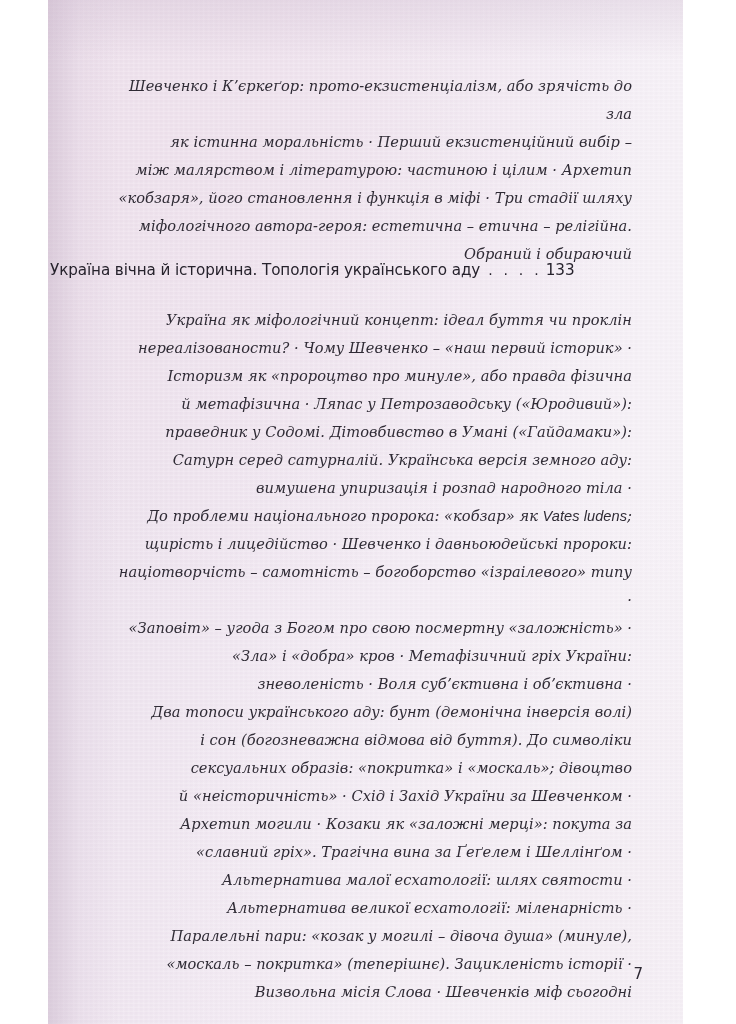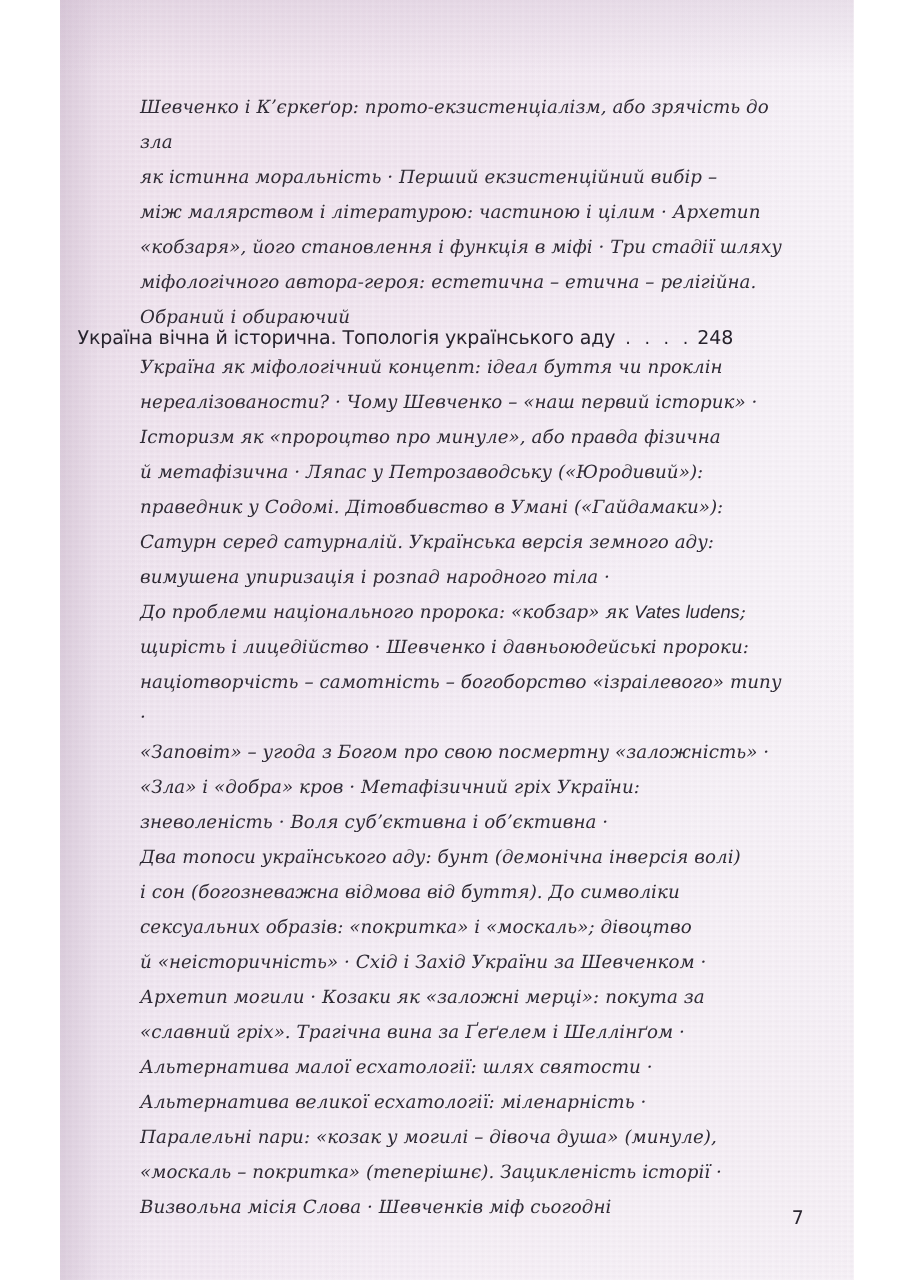--- a/index.html
+++ b/index.html
@@ -64,29 +64,30 @@
     position: absolute;
     left: 64px;
     width: 520px;
     font-family: "DejaVu Serif", serif;
     font-style: italic;
     font-size: 14.6px;
     line-height: 28px;
     letter-spacing: 0.05px;
     color: #2f2b35;
     white-space: pre-wrap;
+    text-align: right;
   }
   .desc-block .ln { display: block; }
 
   #desc-top { top: 72px; }
-  #desc-bottom { top: 280px; }
+  #desc-bottom { top: 306px; }
 
   .section-heading {
     position: absolute;
-    left: 14px;
+    left: 2px;
     top: 256px;
     width: 600px;
     font-family: "DejaVu Sans", sans-serif;
     font-style: normal;
     font-size: 15.2px;
     line-height: 28px;
     letter-spacing: -0.1px;
     color: #26222c;
     display: flex;
     align-items: baseline;
@@ -121,21 +122,21 @@
   <div class="scan-gutter-shade"></div>
   <div class="scan-top-shade"></div>
 
   <div class="page-content">
 
     <div class="desc-block" id="desc-top"><span class="ln">Шевченко і Кʼєркеґор: прото-екзистенціалізм, або зрячість до зла</span><span class="ln">як істинна моральність · Перший екзистенційний вибір –</span><span class="ln">між малярством і літературою: частиною і цілим · Архетип</span><span class="ln">«кобзаря», його становлення і функція в міфі · Три стадії шляху</span><span class="ln">міфологічного автора-героя: естетична – етична – релігійна.</span><span class="ln">Обраний і обираючий</span></div>
 
     <div class="section-heading">
       <span class="heading-title">Україна вічна й історична. Топологія українського аду</span>
       <span class="leader">. . . .</span>
-      <span class="heading-page">248</span>
+      <span class="heading-page">133</span>
     </div>
 
     <div class="desc-block" id="desc-bottom"><span class="ln">Україна як міфологічний концепт: ідеал буття чи проклін</span><span class="ln">нереалізованости? · Чому Шевченко – «наш первий історик» ·</span><span class="ln">Історизм як «пророцтво про минуле», або правда фізична</span><span class="ln">й метафізична · Ляпас у Петрозаводську («Юродивий»):</span><span class="ln">праведник у Содомі. Дітовбивство в Умані («Гайдамаки»):</span><span class="ln">Сатурн серед сатурналій. Українська версія земного аду:</span><span class="ln">вимушена упиризація і розпад народного тіла ·</span><span class="ln">До проблеми національного пророка: «кобзар» як <span class="latin">Vates ludens</span>;</span><span class="ln">щирість і лицедійство · Шевченко і давньоюдейські пророки:</span><span class="ln">націотворчість – самотність – богоборство «ізраілевого» типу ·</span><span class="ln">«Заповіт» – угода з Богом про свою посмертну «заложність» ·</span><span class="ln">«Зла» і «добра» кров · Метафізичний гріх України:</span><span class="ln">зневоленість · Воля субʼєктивна і обʼєктивна ·</span><span class="ln">Два топоси українського аду: бунт (демонічна інверсія волі)</span><span class="ln">і сон (богозневажна відмова від буття). До символіки</span><span class="ln">сексуальних образів: «покритка» і «москаль»; дівоцтво</span><span class="ln">й «неісторичність» · Схід і Захід України за Шевченком ·</span><span class="ln">Архетип могили · Козаки як «заложні мерці»: покута за</span><span class="ln">«славний гріх». Трагічна вина за Ґеґелем і Шеллінґом ·</span><span class="ln">Альтернатива малої есхатології: шлях святости ·</span><span class="ln">Альтернатива великої есхатології: міленарність ·</span><span class="ln">Паралельні пари: «козак у могилі – дівоча душа» (минуле),</span><span class="ln">«москаль – покритка» (теперішнє). Зацикленість історії ·</span><span class="ln">Визвольна місія Слова · Шевченків міф сьогодні</span></div>
 
     <div class="folio">7</div>
 
   </div>
 </div>
 
 </body></html>

